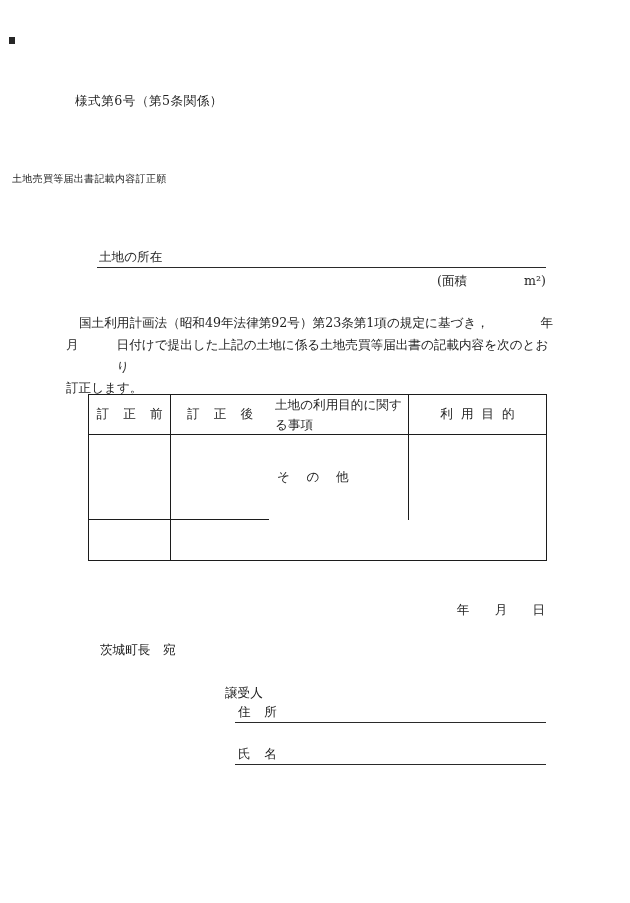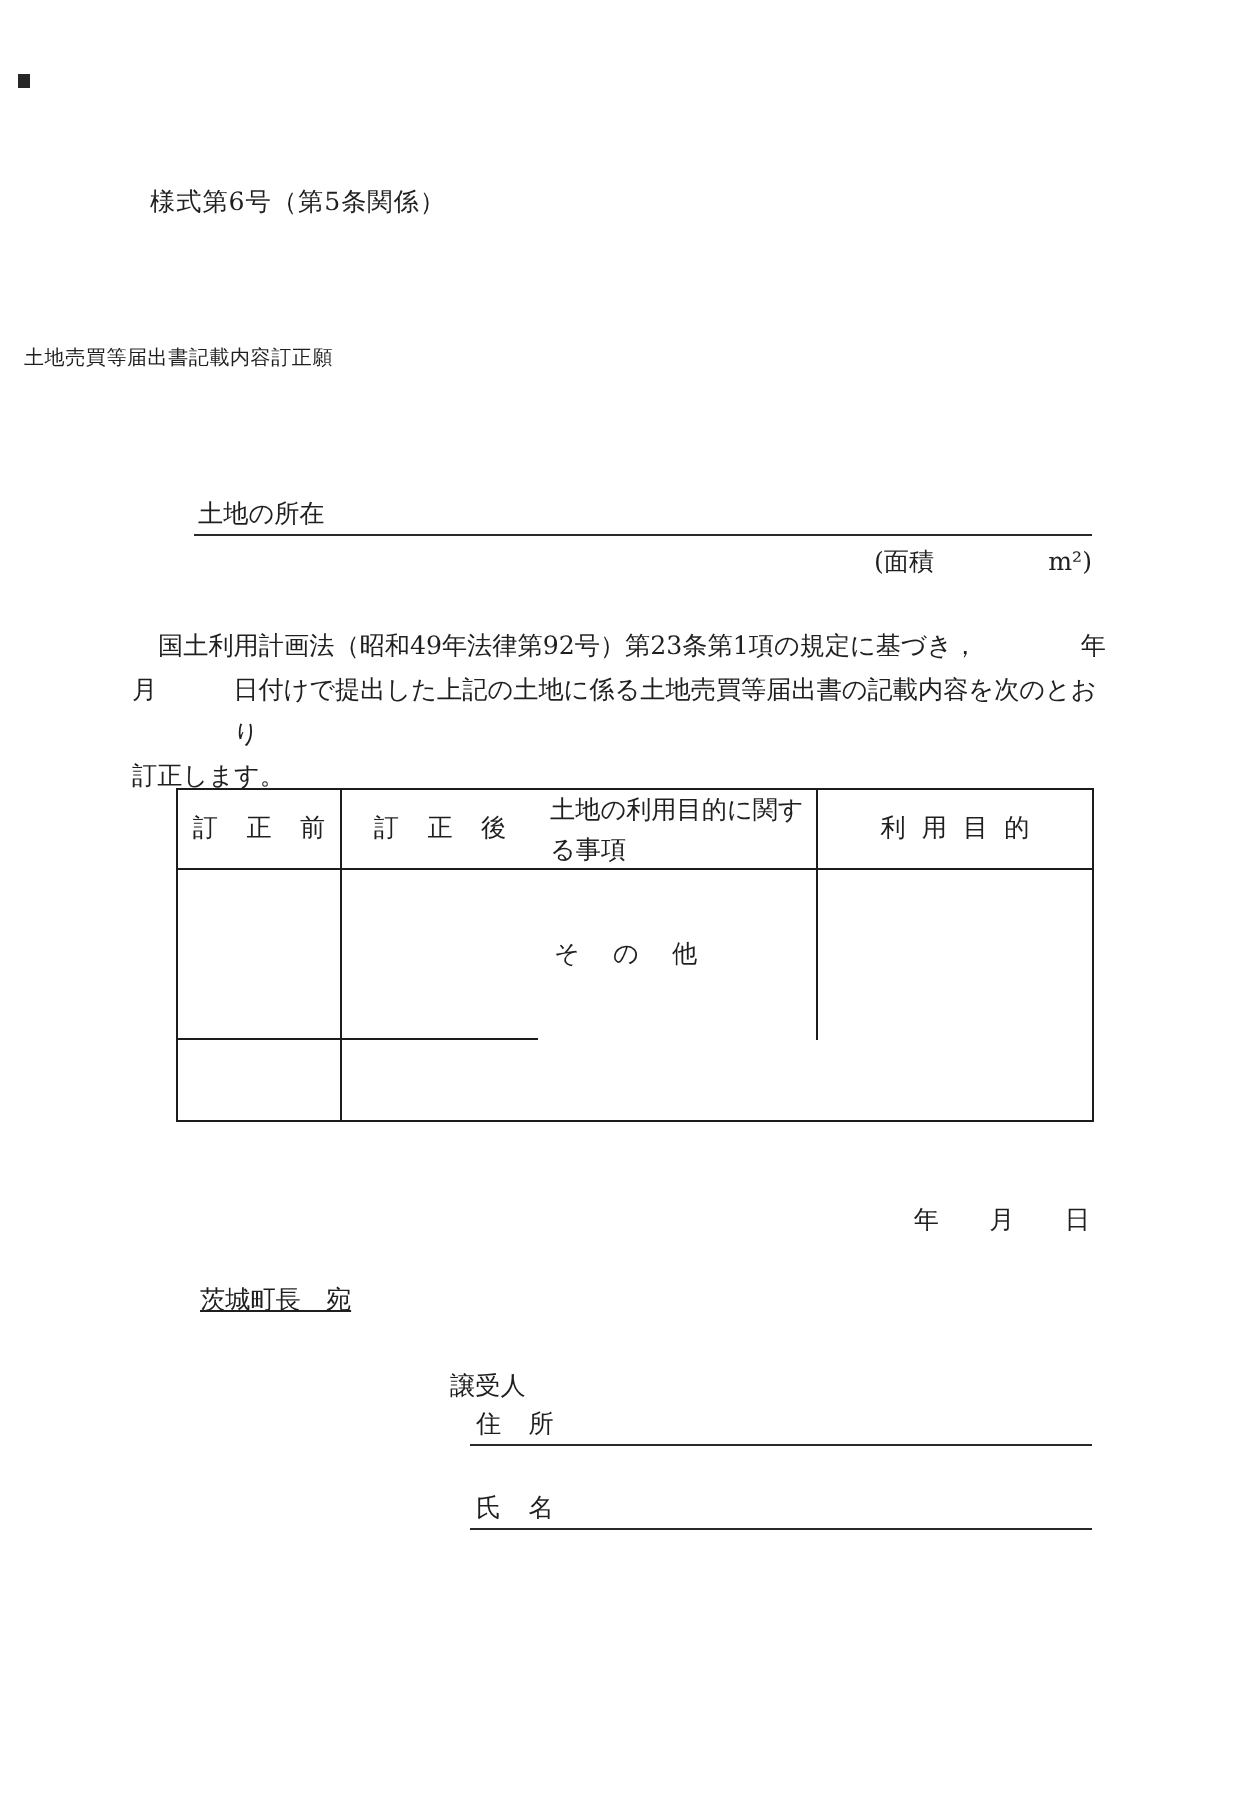--- a/index.html
+++ b/index.html
@@ -68,21 +68,21 @@
   .cat-cell {
     justify-content: flex-start;
     padding: 6px 4px 6px 6px;
     line-height: 20px;
   }
   .sub-cell { letter-spacing: 2px; padding-left: 2px; }
   .other-cell { letter-spacing: 2px; padding-left: 2px; justify-content: flex-start; padding-left: 8px; }
 
   .date-row { left: 0; right: 85px; top: 602px; text-align: right; }
 
-  .addressee { left: 100px; top: 642px; text-decoration: underline; }
+  .addressee { left: 100px; top: 642px; }
 
   .transferee { left: 225px; top: 685px; }
 
   .sig-line {
     left: 235px; width: 311px; height: 19px;
     border-bottom: 1.3px solid #2a2a2a;
   }
   .sig-line .lbl { padding-left: 3px; letter-spacing: 0.5px; }
   .sig-line .val { padding-left: 14px; }
   .addr-line { top: 704px; }

